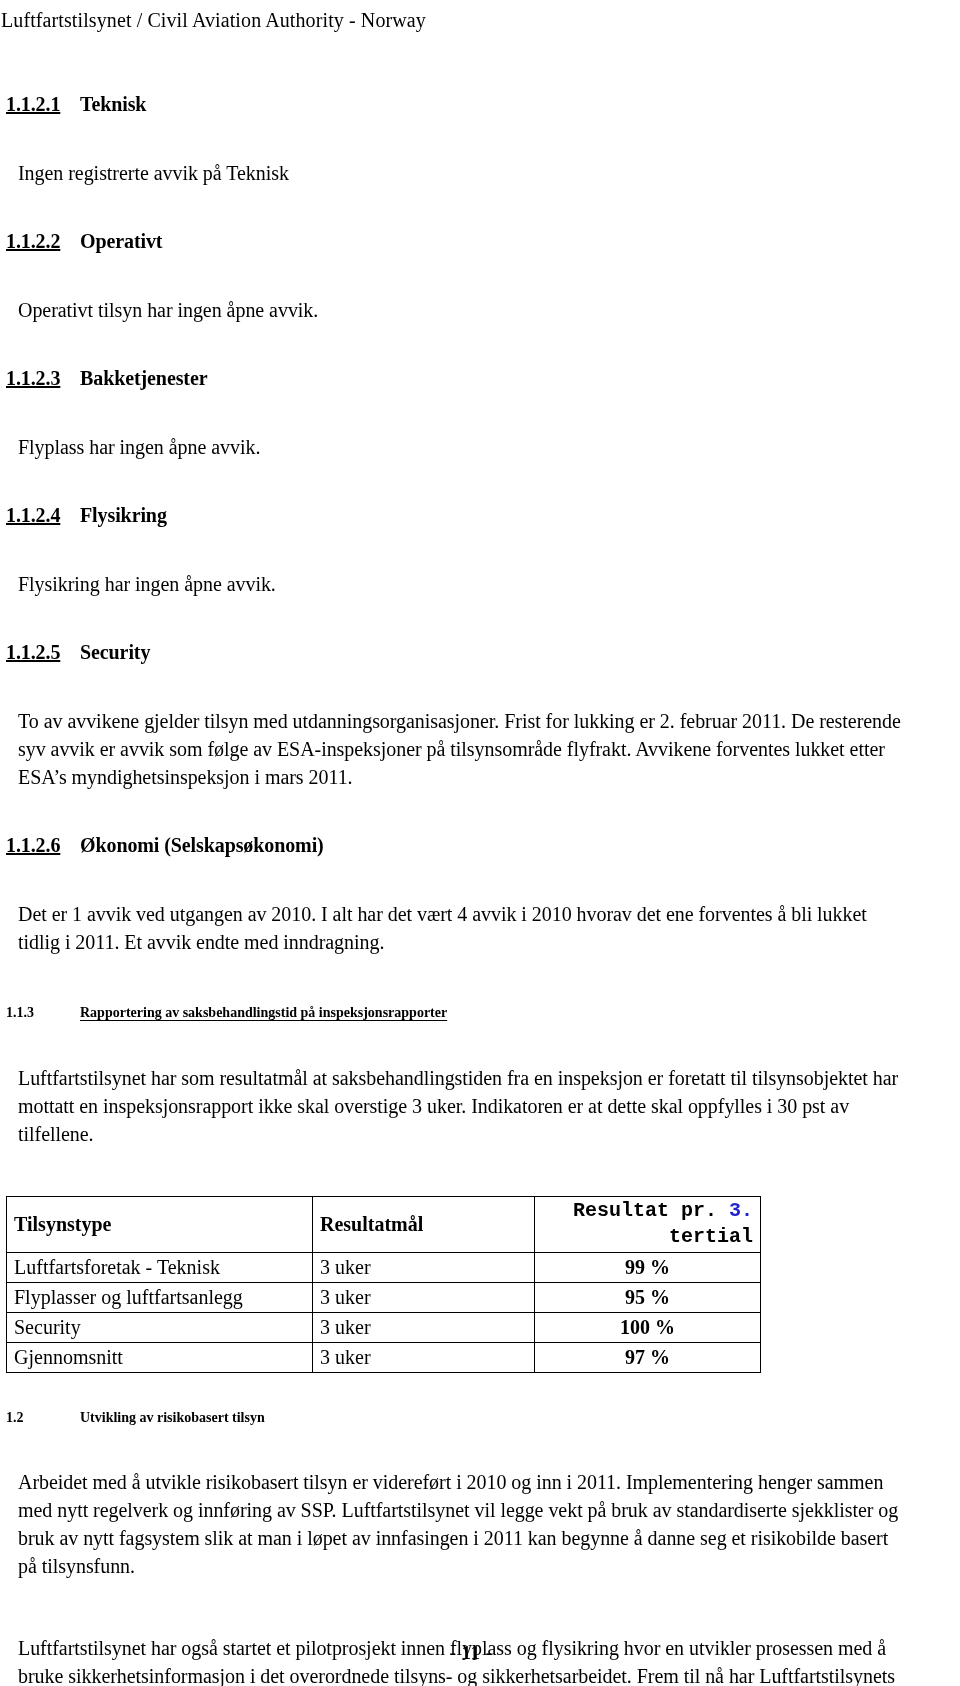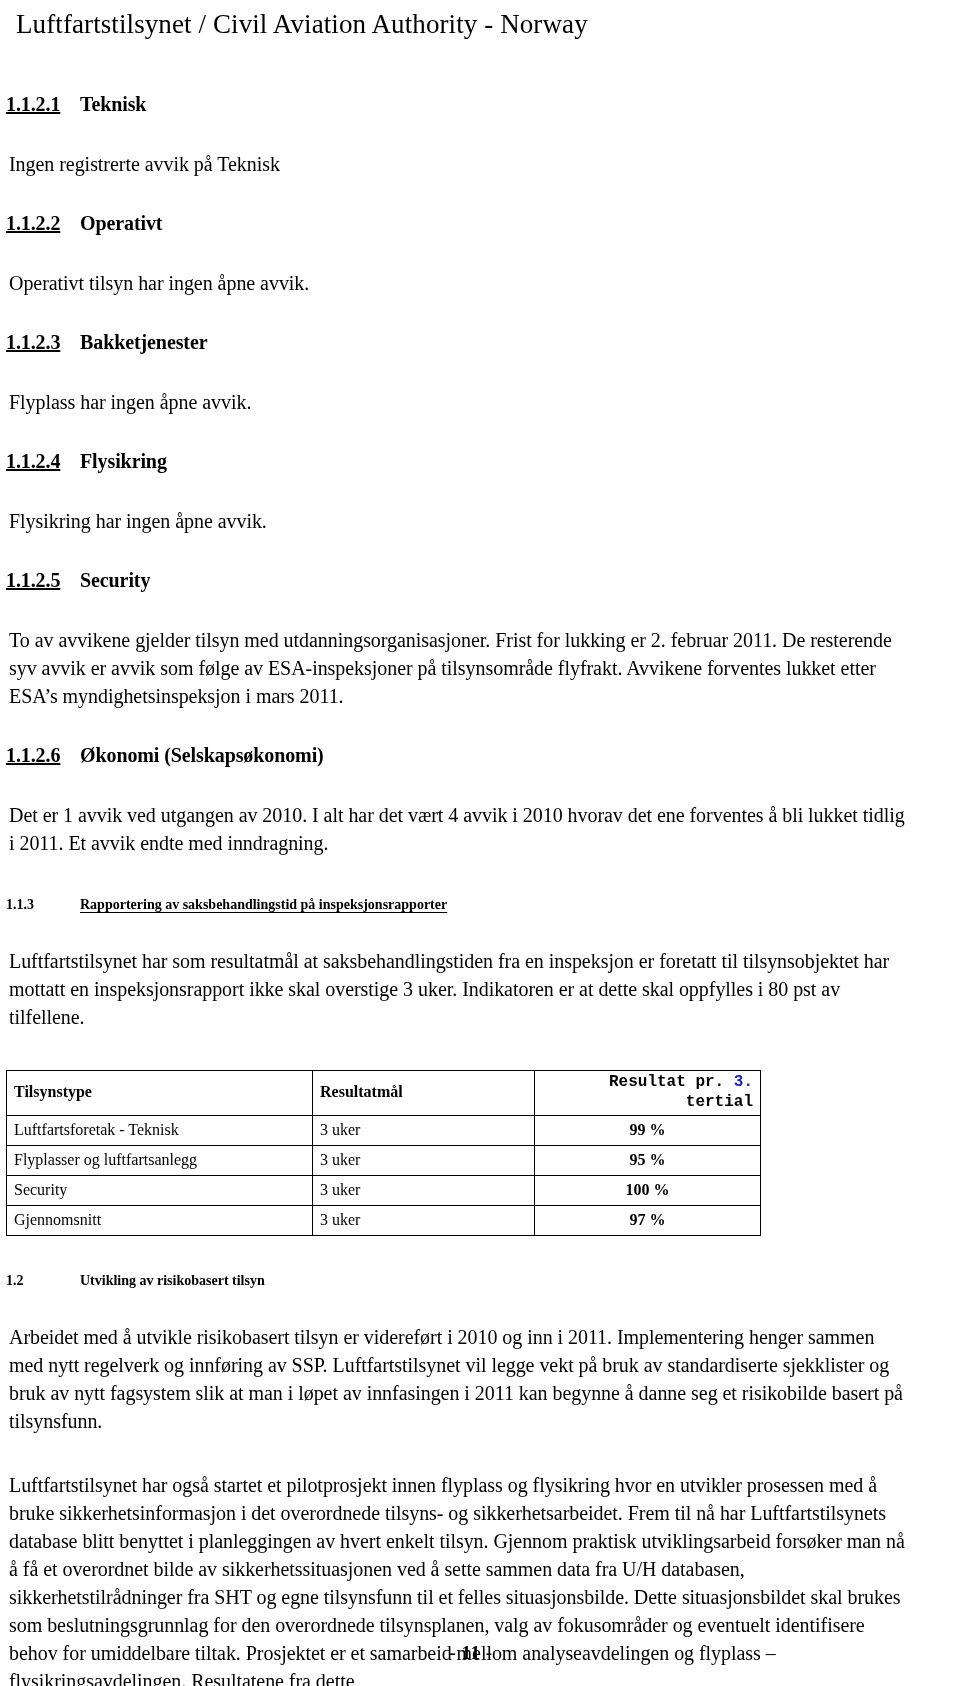--- a/index.html
+++ b/index.html
@@ -22,22 +22,22 @@
     height: 1686px;
     box-sizing: border-box;
     padding: 0;
     overflow: hidden;
   }
 
   
   .doc-header {
     position: absolute;
     top: 8px;
-    left: 16px;
-    font-size: 27px;
+    left: 1px;
+    font-size: 20px;
     line-height: 1.2;
     letter-spacing: 0.1px;
     white-space: nowrap;
   }
 
   
   .content {
     position: absolute;
     top: 92px;
     left: 6px;
@@ -70,33 +70,33 @@
     min-width: 74px;
   }
   h2.section-heading .title-underline {
     text-decoration: underline;
     text-underline-offset: 3px;
   }
 
   p.body-text {
     font-size: 20px;
     line-height: 1.40;
-    margin: 3px;
+    margin: 12px;
     padding: 0;
     text-align: left;
     letter-spacing: -0.05px;
   }
   .gap-md { height: 30px; }
   .gap-lg { height: 36px; }
 
   
   table.result-table {
     border-collapse: collapse;
     width: 754px;
-    font-size: 16px;
+    font-size: 20px;
     table-layout: fixed;
   }
   table.result-table th,
   table.result-table td {
     border: 1.4px solid #000000;
     padding: 1px 7px 2px 7px;
     line-height: 1.30;
     height: 26px;
     vertical-align: middle;
   }
@@ -185,21 +185,21 @@
     </h3>
     <div class="gap-md"></div>
     <p class="body-text">Det er 1 avvik ved utgangen av 2010. I alt har det vært 4 avvik i 2010 hvorav det ene forventes å bli lukket tidlig i 2011. Et avvik endte med inndragning.</p>
 
     <div class="gap-lg"></div>
 
     <h2 class="section-heading">
       <span class="num">1.1.3</span><span class="title-underline">Rapportering av saksbehandlingstid på inspeksjonsrapporter</span>
     </h2>
     <div class="gap-md"></div>
-    <p class="body-text">Luftfartstilsynet har som resultatmål at saksbehandlingstiden fra en inspeksjon er foretatt til tilsynsobjektet har mottatt en inspeksjonsrapport ikke skal overstige 3 uker. Indikatoren er at dette skal oppfylles i 80 pst av tilfellene.</p>
+    <p class="body-text">Luftfartstilsynet har som resultatmål at saksbehandlingstiden fra en inspeksjon er foretatt til tilsynsobjektet har mottatt en inspeksjonsrapport ikke skal overstige 3 uker. Indikatoren er at dette skal oppfylles i 30 pst av tilfellene.</p>
 
     <div class="gap-lg"></div>
 
     <table class="result-table">
       <colgroup>
         <col class="c1">
           <col class="c2">
           <col class="c3">
       </colgroup>
       <thead>

